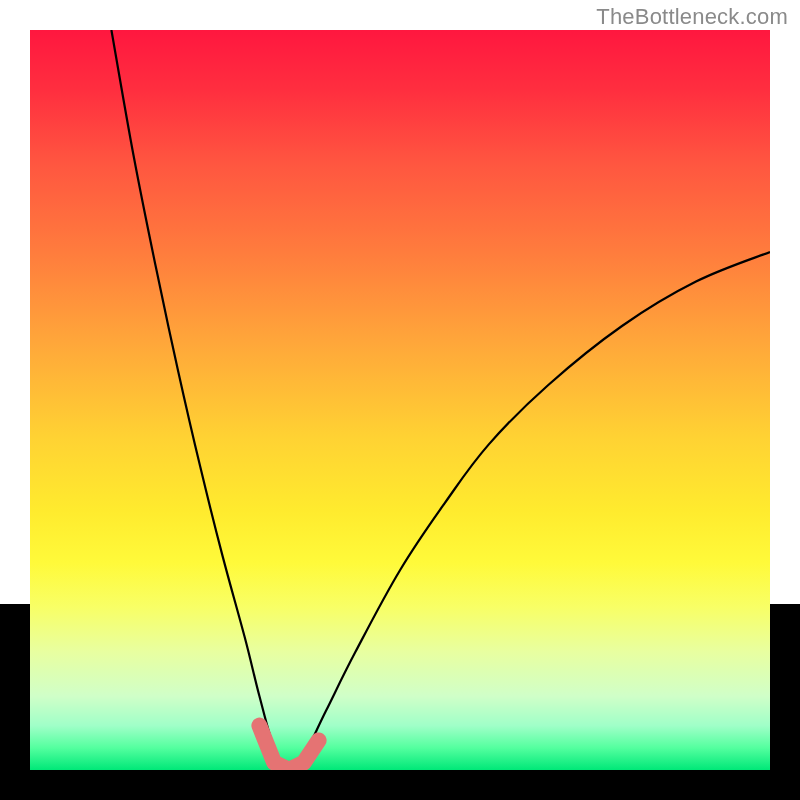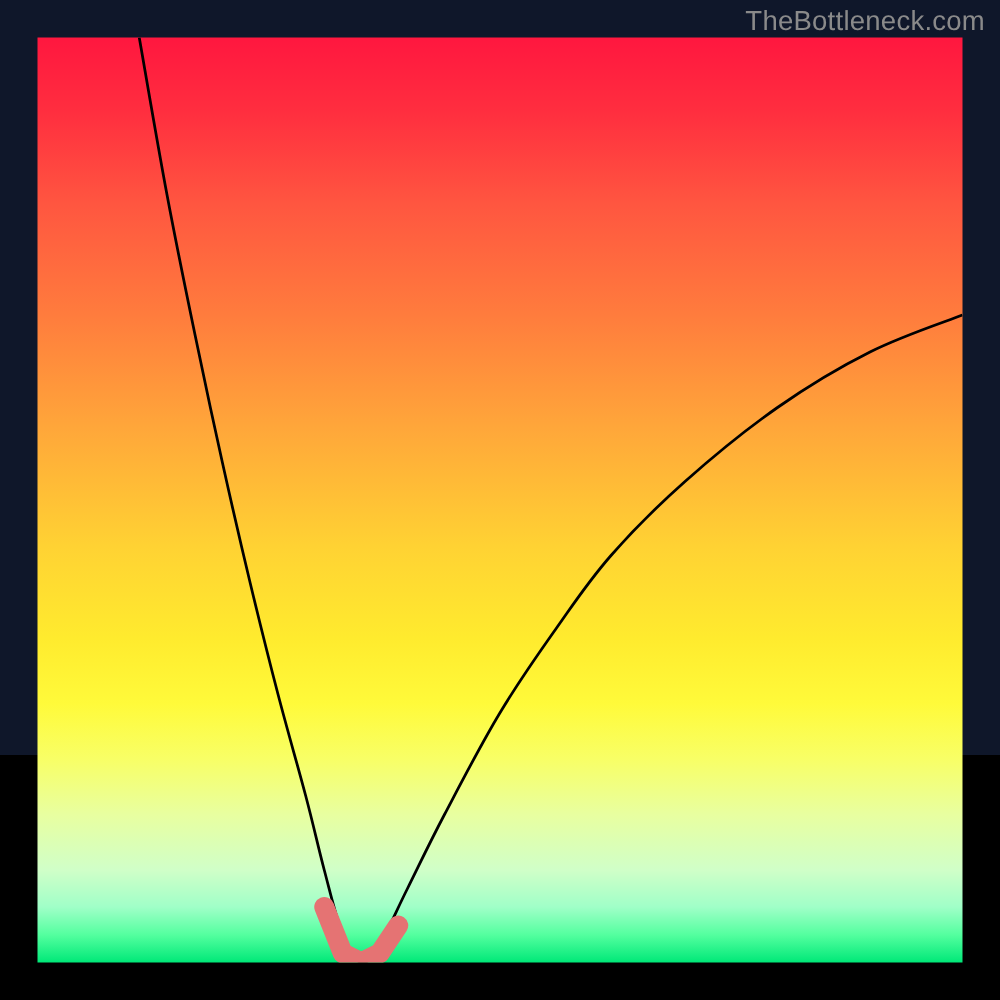--- a/index.html
+++ b/index.html
@@ -9,21 +9,21 @@
     height: 800px;
     background: #000;
     overflow: hidden;
   }
   .frame {
     position: absolute;
     top: 0;
     left: 0;
     width: 800px;
     height: 604px;
-    background: #0f172a;
+    background: #ffffff;
     text-align: right;
   }
   .plot {
     position: absolute;
     top: 30px;
     left: 30px;
     width: 740px;
     height: 740px;
     background: linear-gradient(to bottom,
       #ff173f 0%,

